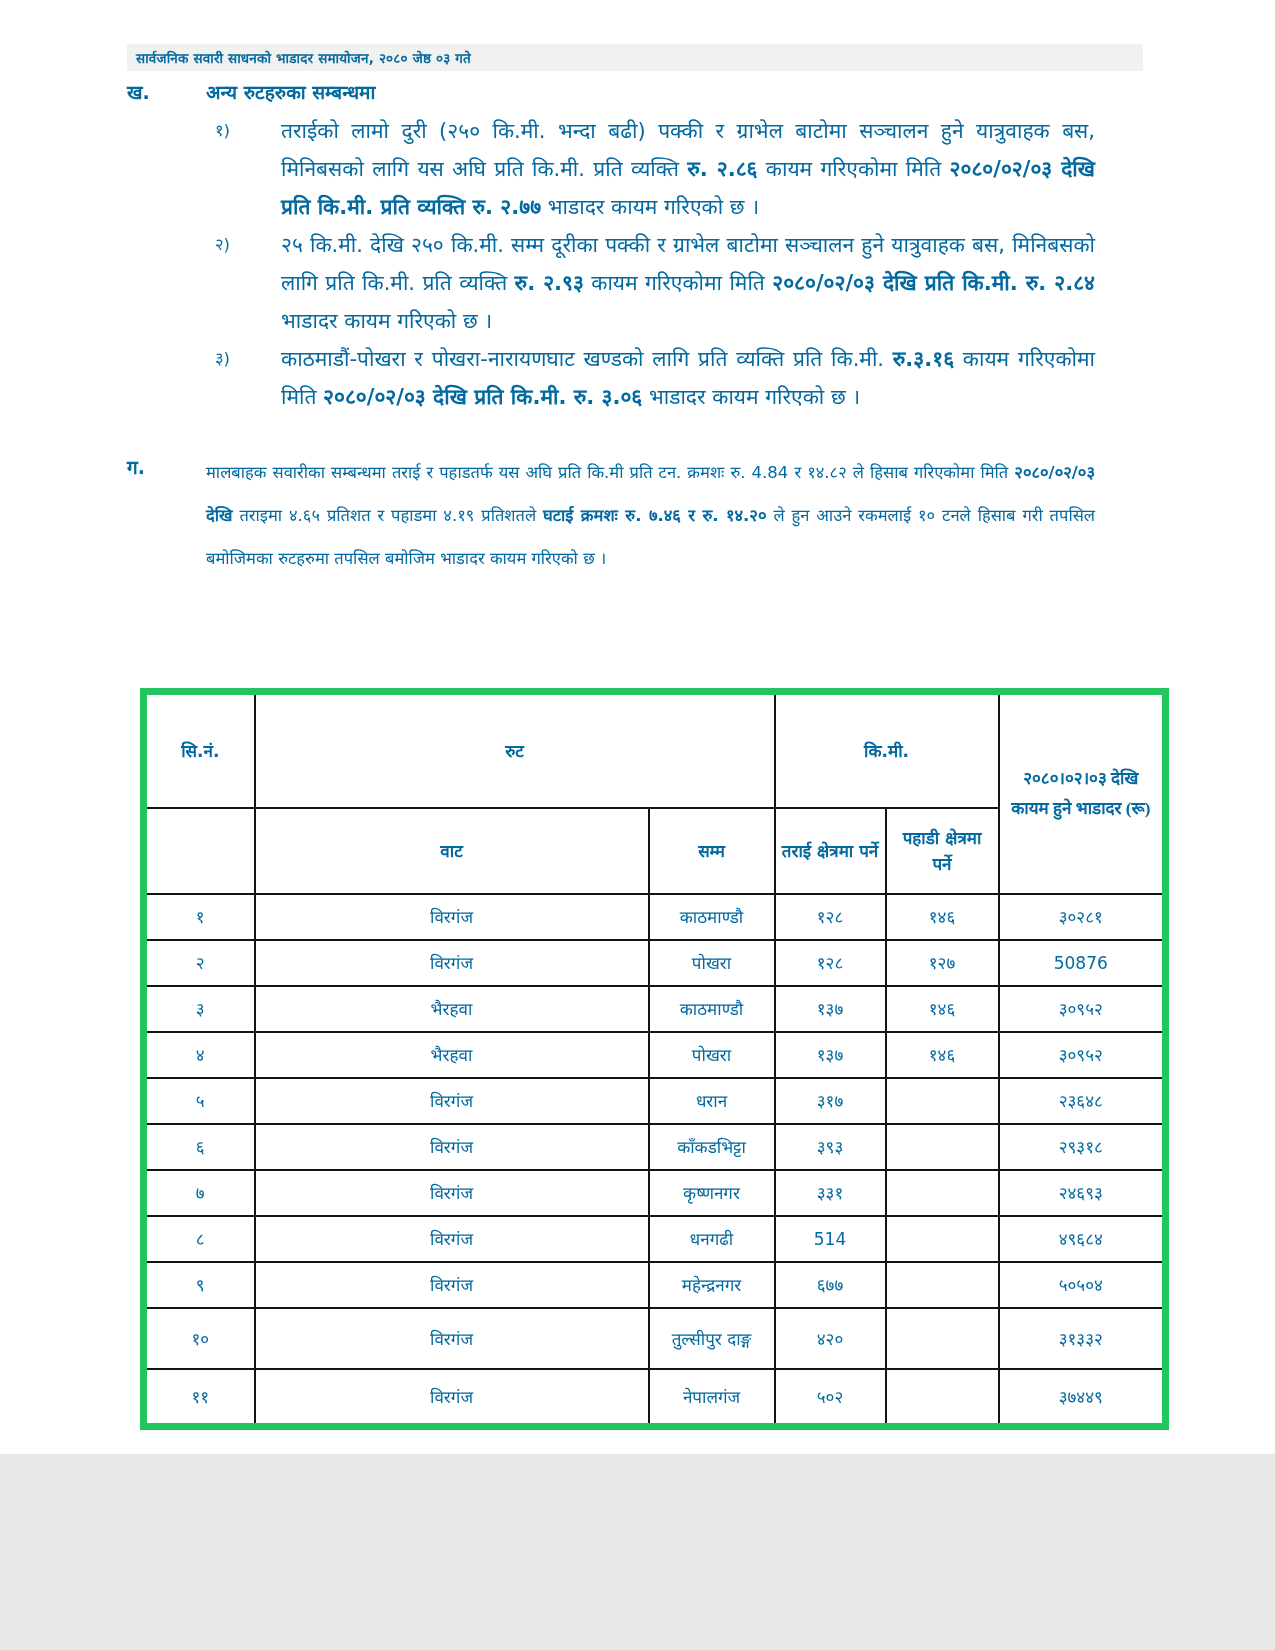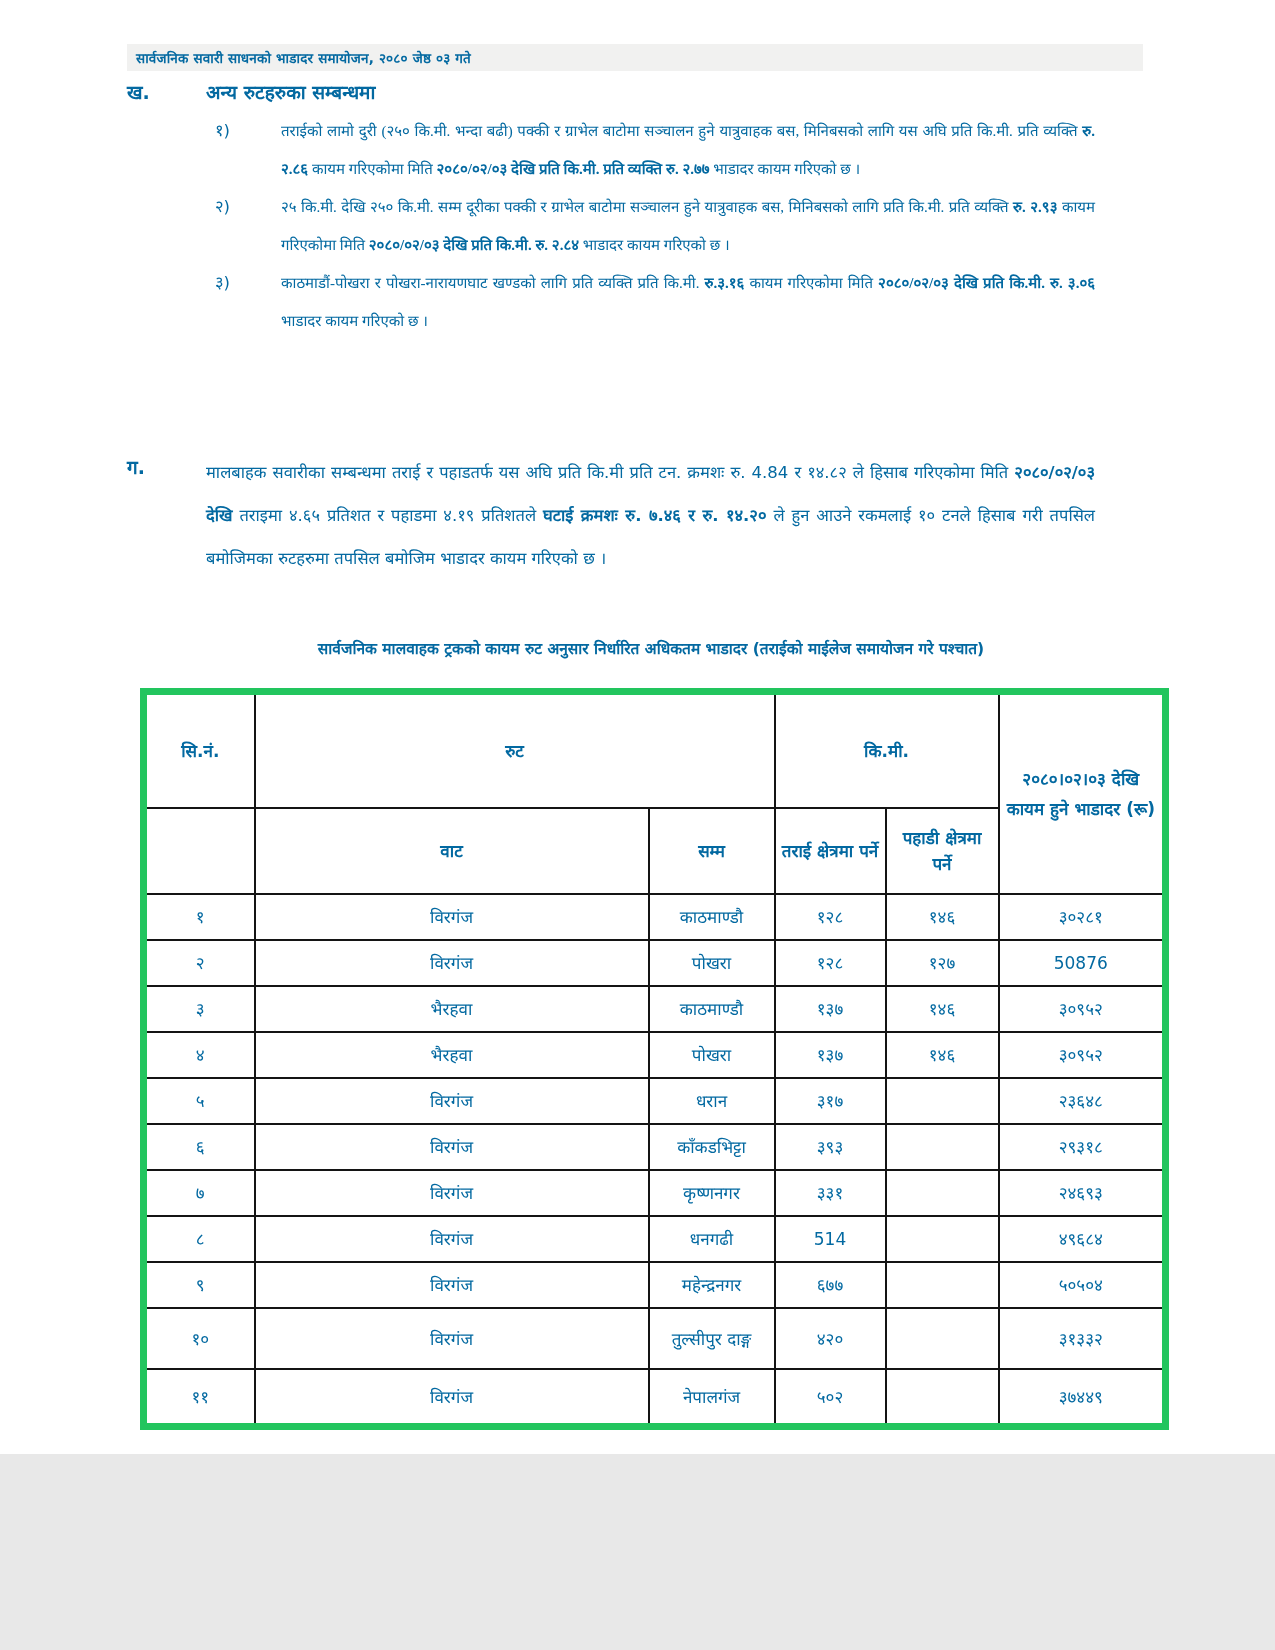--- a/index.html
+++ b/index.html
@@ -16,42 +16,42 @@
     font-weight:bold;font-size:13.5px;letter-spacing:.2px;
   }
   .kha-heading{
     position:absolute;left:127px;top:79px;display:flex;
     font-weight:bold;font-size:19px;
   }
   .kha-heading .sec-label{width:79px;}
   .items{position:absolute;left:215px;top:112px;width:880px;}
   .list-item{display:flex;}
   .list-item .item-num{width:66px;font-size:16.5px;line-height:38px;}
-  .list-item .item-text{flex:1;text-align:justify;font-size:15px;line-height:38px;font-family:Liberation Serif, serif;}
+  .list-item .item-text{flex:1;text-align:justify;font-size:21px;line-height:38px;}
   .item-text b,.ga-text b{font-weight:bold;}
   .ga-section{position:absolute;left:127px;top:451px;width:968px;display:flex;}
   .ga-section .sec-label{width:79px;font-weight:bold;font-size:19px;padding-top:3px;}
   .ga-text{flex:1;text-align:justify;font-size:16.5px;line-height:43px;}
   .table-title{
     position:absolute;left:140px;top:637px;width:1022px;
     text-align:center;font-weight:bold;font-size:15.5px;
   }
   table.fare-table{
     position:absolute;left:140px;top:688px;width:1022px;
     border-collapse:collapse;table-layout:fixed;
     border:7px solid #22c55e;
   }
   table.fare-table td{
     border:2px solid #141414;text-align:center;vertical-align:middle;
     font-size:17px;padding:2px 4px;overflow:hidden;
   }
   thead td{font-weight:bold;font-size:17px;}
   tr.hrow1{height:116px;}
   tr.hrow2{height:86px;}
-  td.fare-head{font-size:16.5px;line-height:30px;padding:0 14px;}
+  td.fare-head{font-size:16.5px;line-height:30px;padding:0 14px;font-family:Liberation Serif, serif;}
   td.small-head{font-size:16px;line-height:26px;}
   tbody td{border-top-width:3px;}
   tbody tr{height:46px;}
   tbody tr:nth-child(10){height:61px;}
   tbody tr:nth-child(11){height:58px;}
   .seal{position:absolute;left:512px;top:1452px;width:236px;height:134px;}
   .page-number{position:absolute;left:686px;top:1563px;font-size:20px;margin-left:32px;}
 </style>
 </head>
 <body>
@@ -80,21 +80,20 @@
       <span class="item-num">३)</span>
       <div class="item-text"><span>काठमाडौं-पोखरा र पोखरा-नारायणघाट खण्डको लागि प्रति व्यक्ति प्रति कि.मी. </span><b>रु.३.१६</b><span> कायम गरिएकोमा मिति </span><b>२०८०/०२/०३ देखि प्रति कि.मी. रु. ३.०६</b><span> भाडादर कायम गरिएको छ ।</span></div>
     </div>
   </div>
 
   <div class="ga-section">
     <span class="sec-label">ग.</span>
     <div class="ga-text"><span>मालबाहक सवारीका सम्बन्धमा तराई र पहाडतर्फ यस अघि प्रति कि.मी प्रति टन. क्रमशः रु. 4.84   र १४.८२ ले हिसाब गरिएकोमा मिति </span><b>२०८०/०२/०३ देखि</b><span> तराइमा ४.६५ प्रतिशत र पहाडमा ४.१९ प्रतिशतले </span><b>घटाई क्रमशः रु. ७.४६  र  रु. १४.२०</b><span> ले हुन आउने रकमलाई १० टनले हिसाब गरी तपसिल बमोजिमका रुटहरुमा तपसिल बमोजिम भाडादर कायम गरिएको छ  ।</span></div>
   </div>
 
-  <div class="table-title">सार्वजनिक मालवाहक ट्रकको कायम रुट अनुसार निर्धारित अधिकतम भाडादर (तराईको माईलेज समायोजन गरे पश्चात)</div>
 
   <table class="fare-table">
     <colgroup>
       <col style="width:111px">
         <col style="width:394px">
         <col style="width:126px">
       <col style="width:111px">
         <col style="width:113px">
         <col style="width:167px">
     </colgroup>

